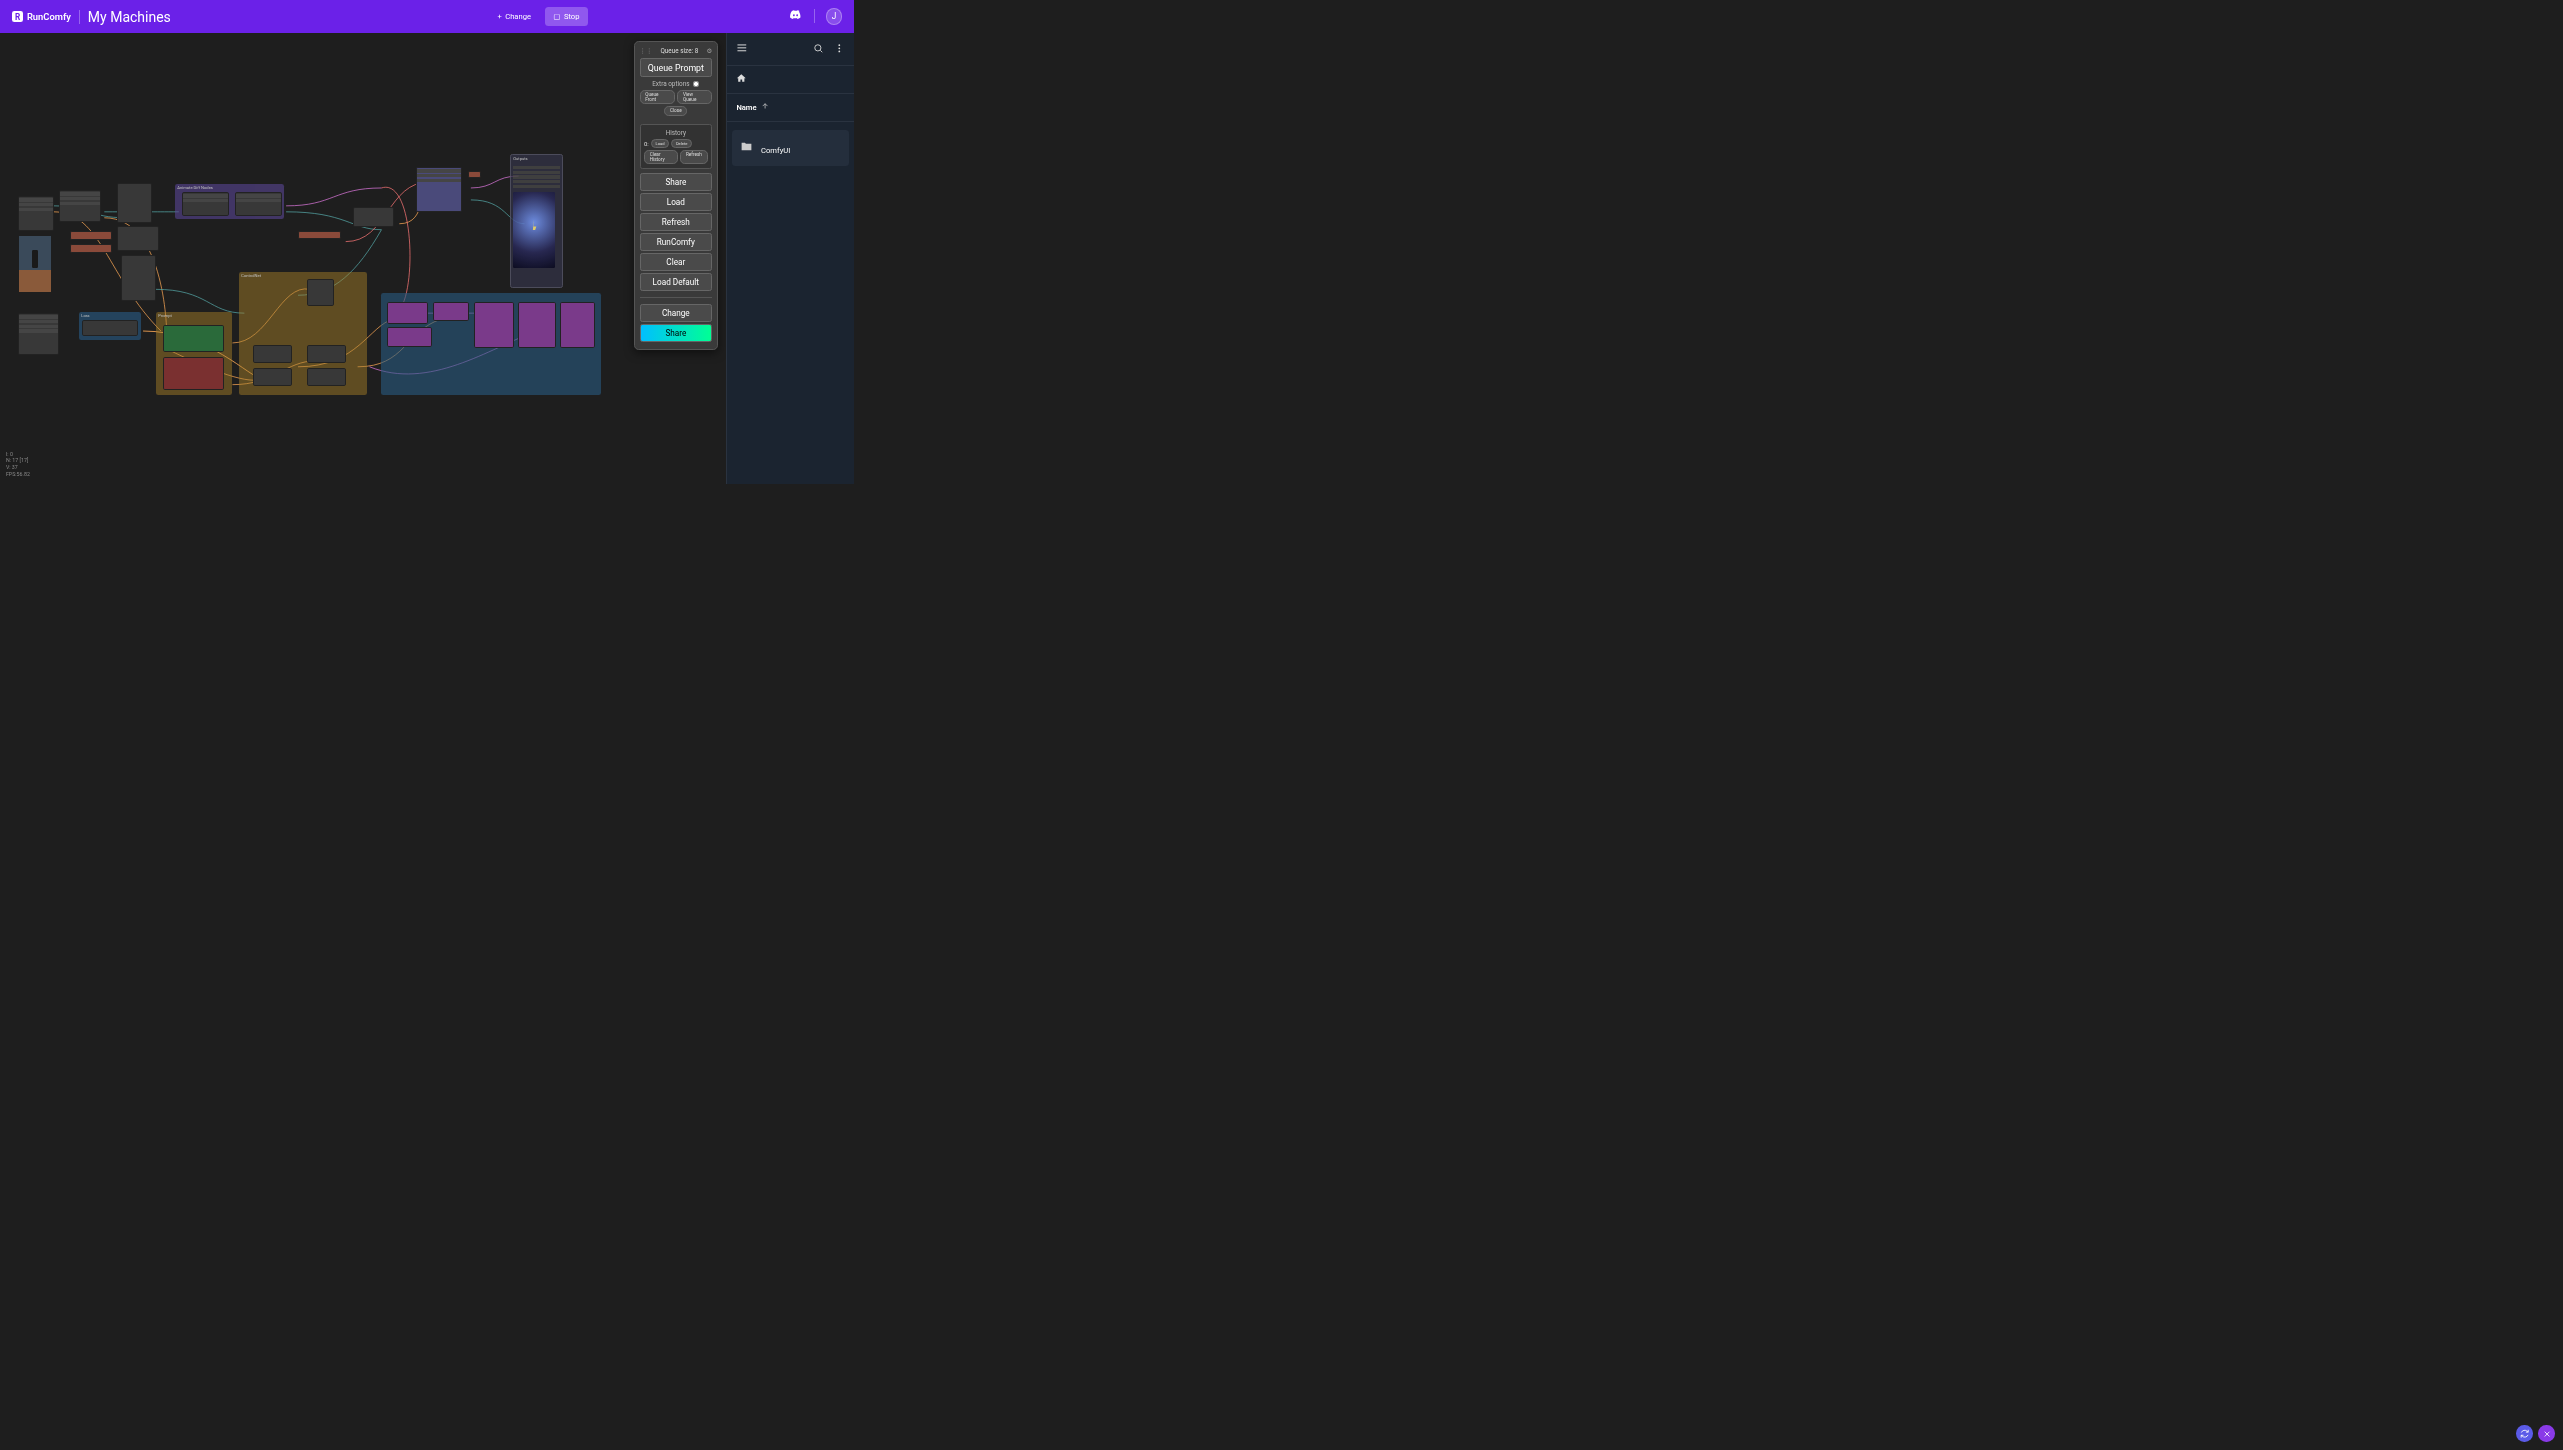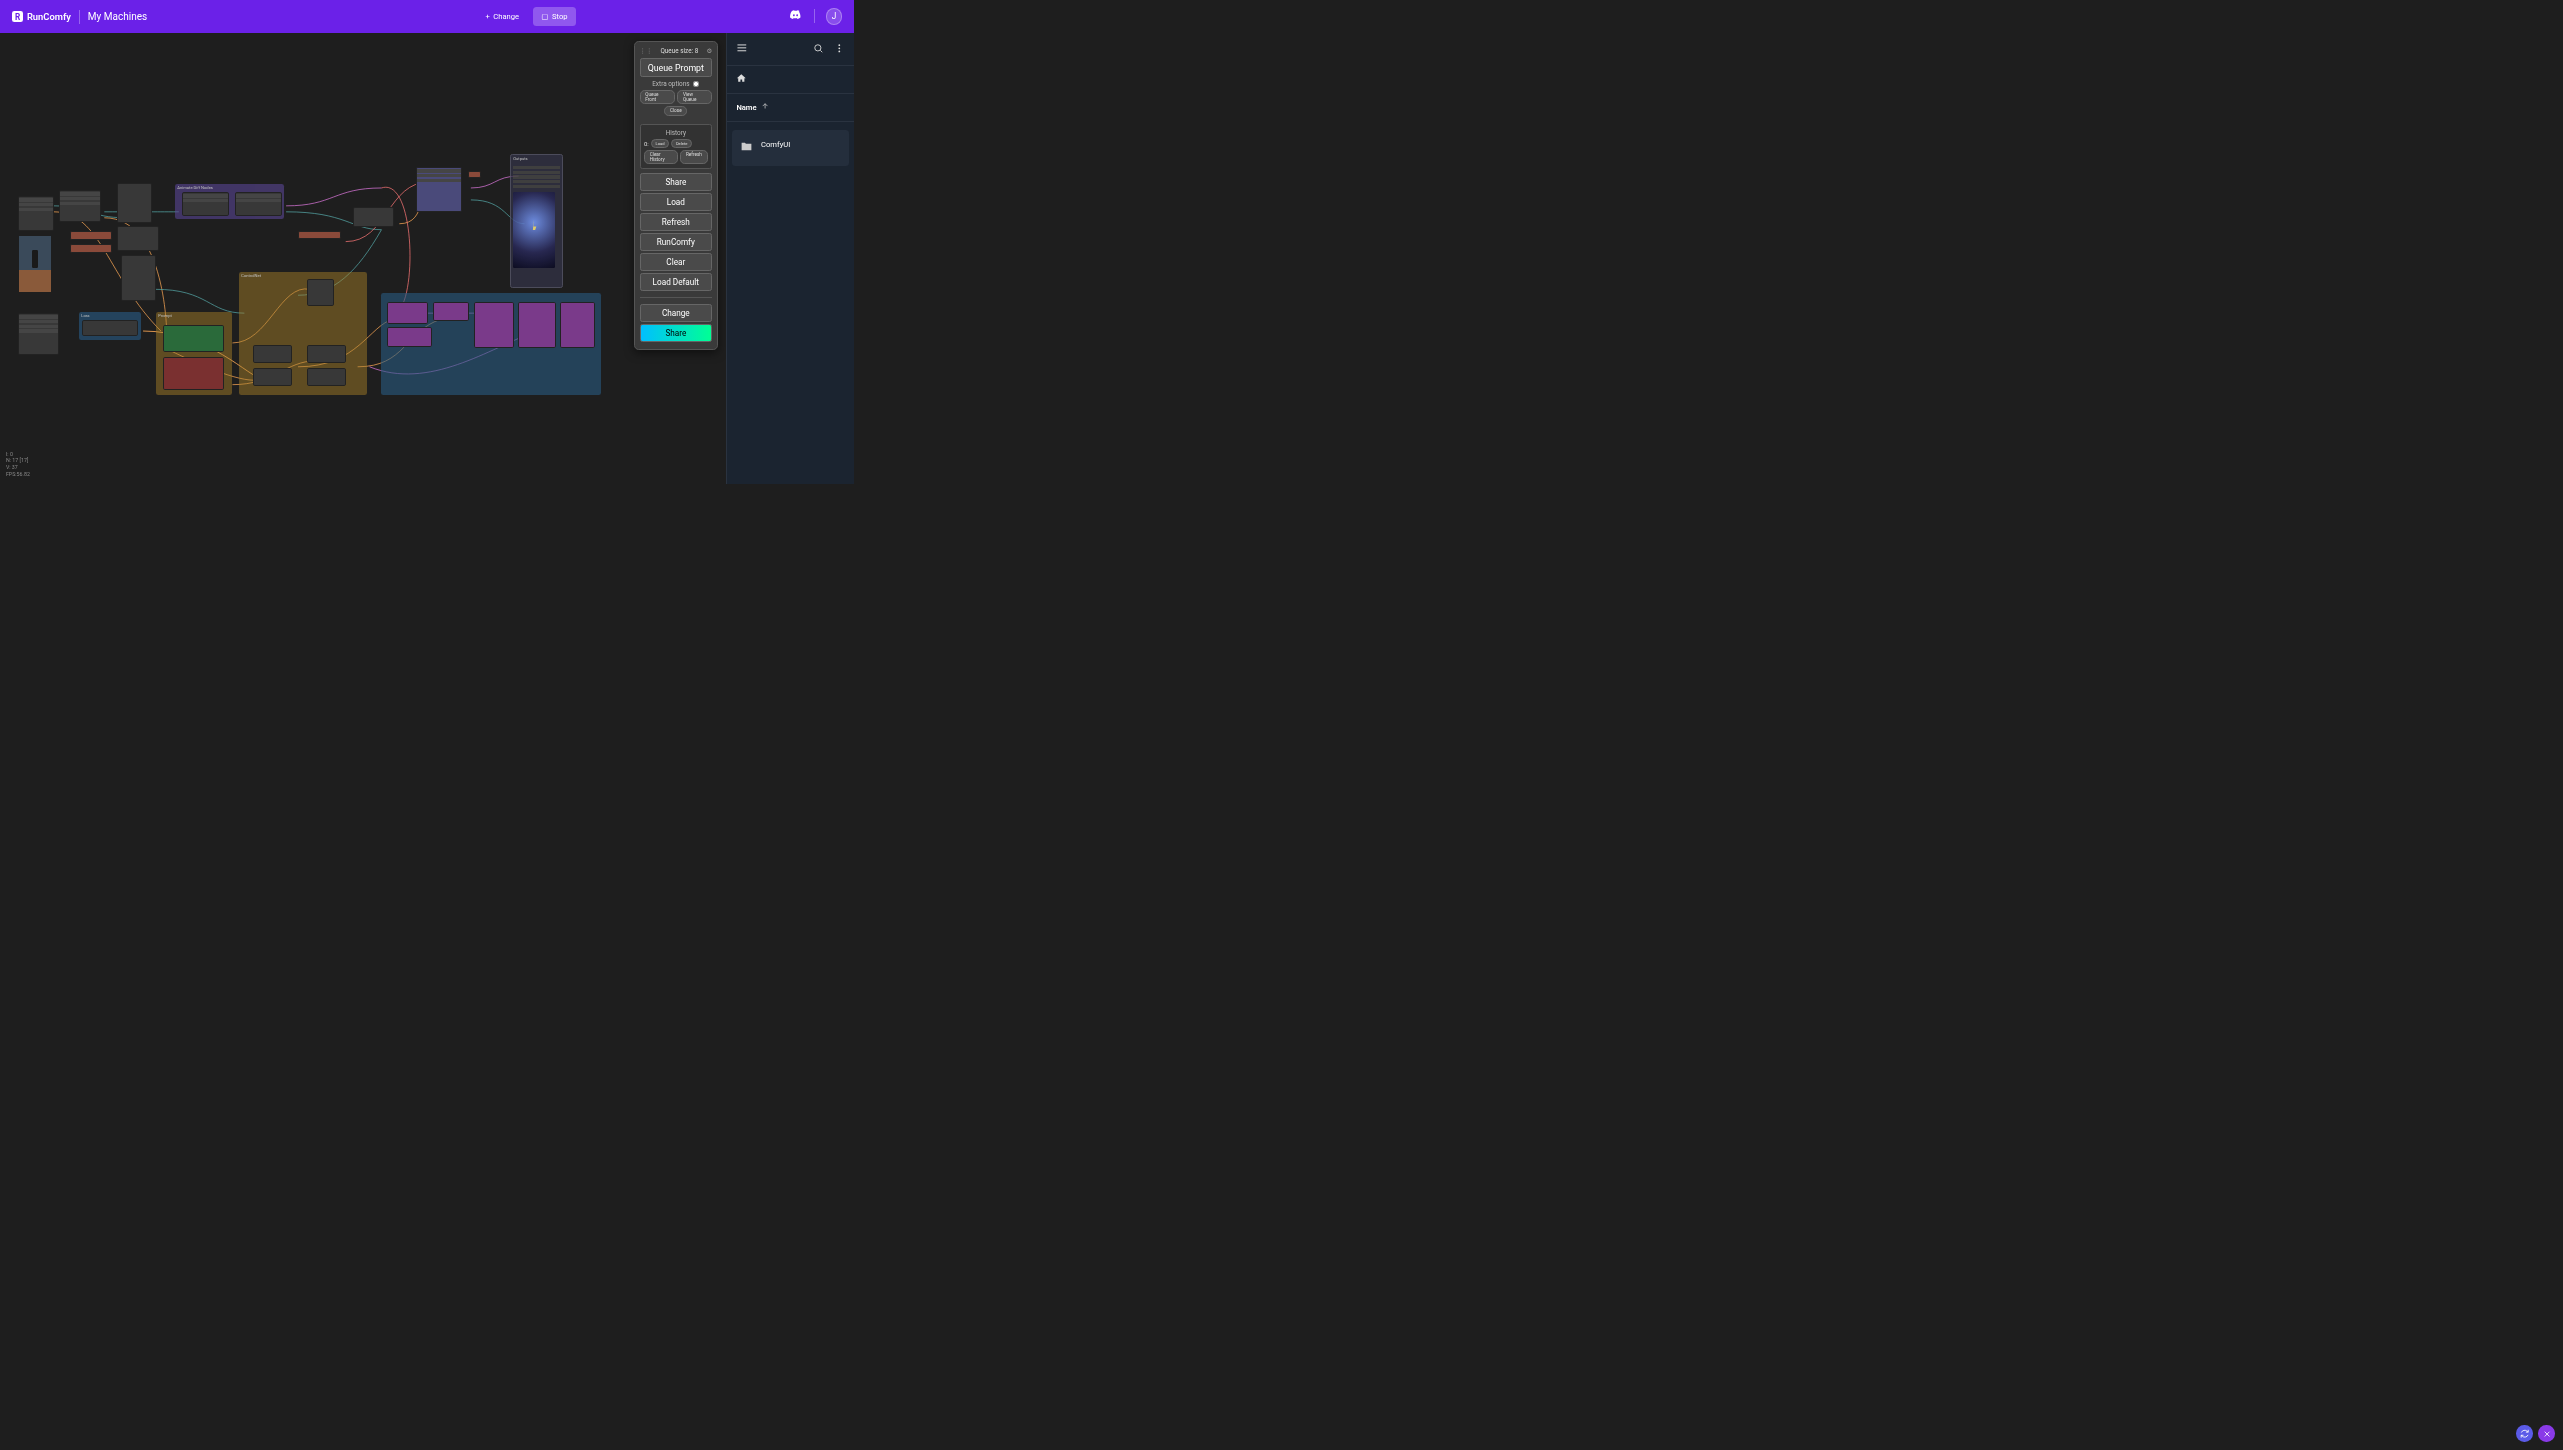--- a/index.html
+++ b/index.html
@@ -4,21 +4,21 @@
 <style>
 * { margin: 0; padding: 0; box-sizing: border-box; font-family: -apple-system, BlinkMacSystemFont, "Segoe UI", Roboto, sans-serif; }
 body { background: #1e1e1e; color: #e0e0e0; width: 854px; height: 484px; overflow: hidden; }
 
 
 .header { height: 33px; background: #6b21e8; display: flex; align-items: center; padding: 0 11.7px; justify-content: space-between; }
 .header-left { display: flex; align-items: center; gap: 8.2px; }
 .logo { display: flex; align-items: center; gap: 3.5px; font-weight: 600; font-size: 9.4px; color: #fff; }
 .logo-icon { width: 11.7px; height: 11.7px; background: #fff; border-radius: 2.3px; display: flex; align-items: center; justify-content: center; color: #6b21e8; font-weight: bold; font-size: 8.2px; }
 .divider { width: 0.6px; height: 14px; background: rgba(255,255,255,0.3); }
-.header-link { color: #fff; font-size: 10px; }
+.header-link { color: #fff; font-size: 14px; }
 .header-center { display: flex; gap: 5.9px; margin-left: 117px;}
 .btn { border: none; border-radius: 3.5px; padding: 4.7px 8.2px; font-size: 7.6px; cursor: pointer; display: inline-flex; align-items: center; gap: 3.5px; }
 .btn-change { background: transparent; color: #fff; }
 .btn-stop { background: rgba(255,255,255,0.25); color: #fff; }
 .header-right { display: flex; align-items: center; gap: 11.7px; }
 .discord-icon { color: #fff; }
 .avatar { width: 16.4px; height: 16.4px; background: rgba(255,255,255,0.2); border-radius: 50%; display: flex; align-items: center; justify-content: center; color: #fff; font-size: 8.2px; border: 0.6px solid rgba(255,255,255,0.3); }
 
 
 .main { display: flex; height: calc(100% - 33px); }
@@ -45,21 +45,21 @@
 .fp-share { background: linear-gradient(90deg, #00bfff, #00ff94); color: #000; font-weight: 400; }
 .fp-hist-row { display:flex; align-items:center; gap:2.3px; margin:2.3px 0;}
 .fp-hist-idx { font-size:5.9px; }
 
 
 .sidebar { width: 128px; background: #1b2430; border-left: 0.6px solid #2a3340; display: flex; flex-direction: column; }
 .sb-top { display: flex; align-items: center; justify-content: space-between; padding: 9.4px; border-bottom: 0.6px solid #2a3340; }
 .sb-icon { color: #ddd; cursor: pointer; }
 .sb-home { padding: 7px 9.4px; border-bottom: 0.6px solid #2a3340; }
 .sb-header { padding: 8.2px 9.4px; display: flex; align-items: center; gap: 4.7px; color: #fff; font-weight: 600; font-size: 7.6px; border-bottom: 0.6px solid #2a3340;}
-.sb-item { margin: 8.2px 4.7px; padding: 10.6px 8.2px; background: #242e3c; border-radius: 3.5px; display: flex; align-items: flex-start; gap: 8.2px; cursor: pointer; }
+.sb-item { margin: 8.2px 4.7px; padding: 10.6px 8.2px; background: #242e3c; border-radius: 3.5px; display: flex; align-items: flex-end; gap: 8.2px; cursor: pointer; }
 .folder-icon { color: #ccc; }
 .sb-item-name { color: #fff; font-size: 7.6px; }
 
 
 .fab { position: absolute; bottom: 8.2px; right: 8.2px; display: flex; gap: 5.9px; }
 .fab-btn { width: 16.4px; height: 16.4px; border-radius: 50%; display: flex; align-items: center; justify-content: center; cursor: pointer; }
 .fab-sync { background: #5b5be8; }
 .fab-close { background: #8a3ae8; }
 
 

